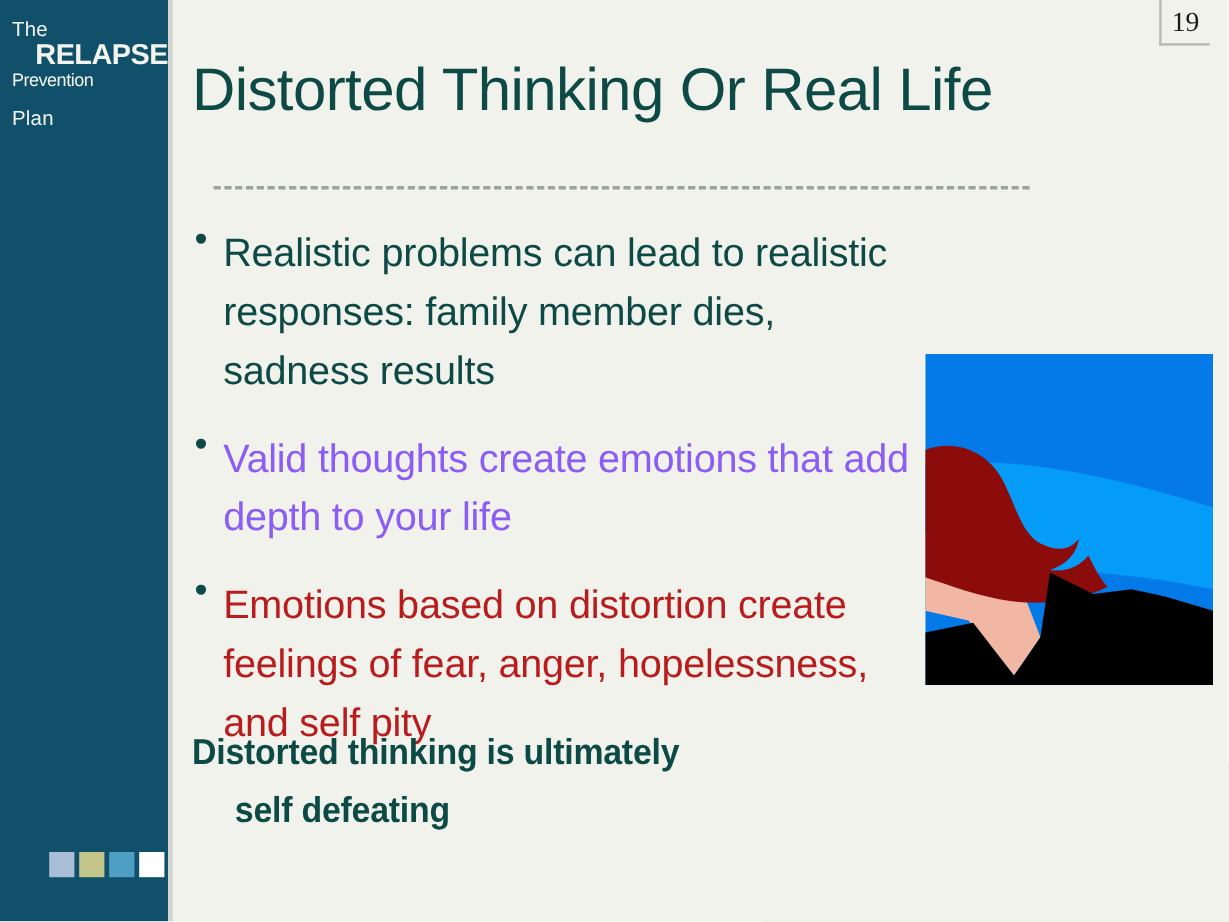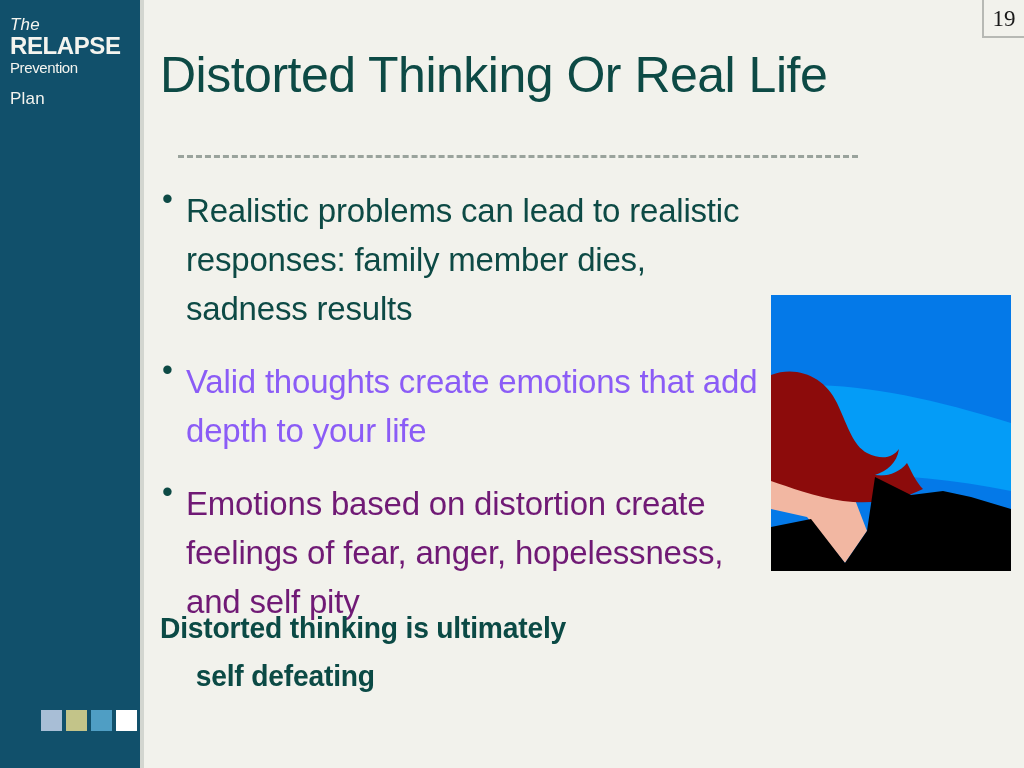--- a/index.html
+++ b/index.html
@@ -38,27 +38,27 @@
     left: 10px;
     top: 16px;
     width: 130px;
     color: #f4f4ef;
     line-height: 1.02;
   }
   .logo-the {
     font-size: 17px;
     font-weight: 400;
     letter-spacing: 0.2px;
-    font-style: italic;
   }
   .logo-relapse {
     font-size: 24px;
     font-weight: bold;
     letter-spacing: -0.4px;
     margin-top: 1px;
+    text-align: right;
   }
   .logo-prevention {
     font-size: 15px;
     font-weight: normal;
     letter-spacing: -0.4px;
     margin-top: 1px;
   }
   .logo-plan {
     font-size: 17px;
     font-weight: 400;
@@ -74,21 +74,21 @@
     gap: 4px;
   }
   .swatch {
     width: 21px;
     height: 21px;
   }
 
   
   .pagenum-box {
     position: absolute;
-    right: 0;
+    right: 16px;
     top: 0;
     width: 42px;
     height: 38px;
     border-left: 2px solid #b7b9b4;
     border-bottom: 2px solid #b7b9b4;
     box-sizing: border-box;
     background: #f2f2ec;
   }
   .pagenum {
     position: absolute;
@@ -222,21 +222,21 @@
     <div class="bullet-row">
       <div class="bullet-dot" style="color: rgb(13, 74, 69);">•</div>
       <div class="bullet-text" style="color: rgb(13, 74, 69);">Realistic problems can lead to realistic responses: family member dies, sadness results</div>
     </div>
     <div class="bullet-row">
       <div class="bullet-dot" style="color: rgb(13, 74, 69);">•</div>
       <div class="bullet-text" style="color: #8b5cf6;">Valid thoughts create emotions that add depth to your life</div>
     </div>
     <div class="bullet-row">
       <div class="bullet-dot" style="color: rgb(13, 74, 69);">•</div>
-      <div class="bullet-text" style="color: #701a75;">Emotions based on distortion create feelings of fear, anger, hopelessness, and self pity</div>
+      <div class="bullet-text" style="color: #b91c1c;">Emotions based on distortion create feelings of fear, anger, hopelessness, and self pity</div>
     </div>
   </div>
 
   <div class="conclusion">
     <span>Distorted thinking is ultimately</span>
     <span class="line2">self defeating</span>
   </div>
 
   <div class="illustration">
     <svg viewBox="0 0 240 276" xmlns="http://www.w3.org/2000/svg">

